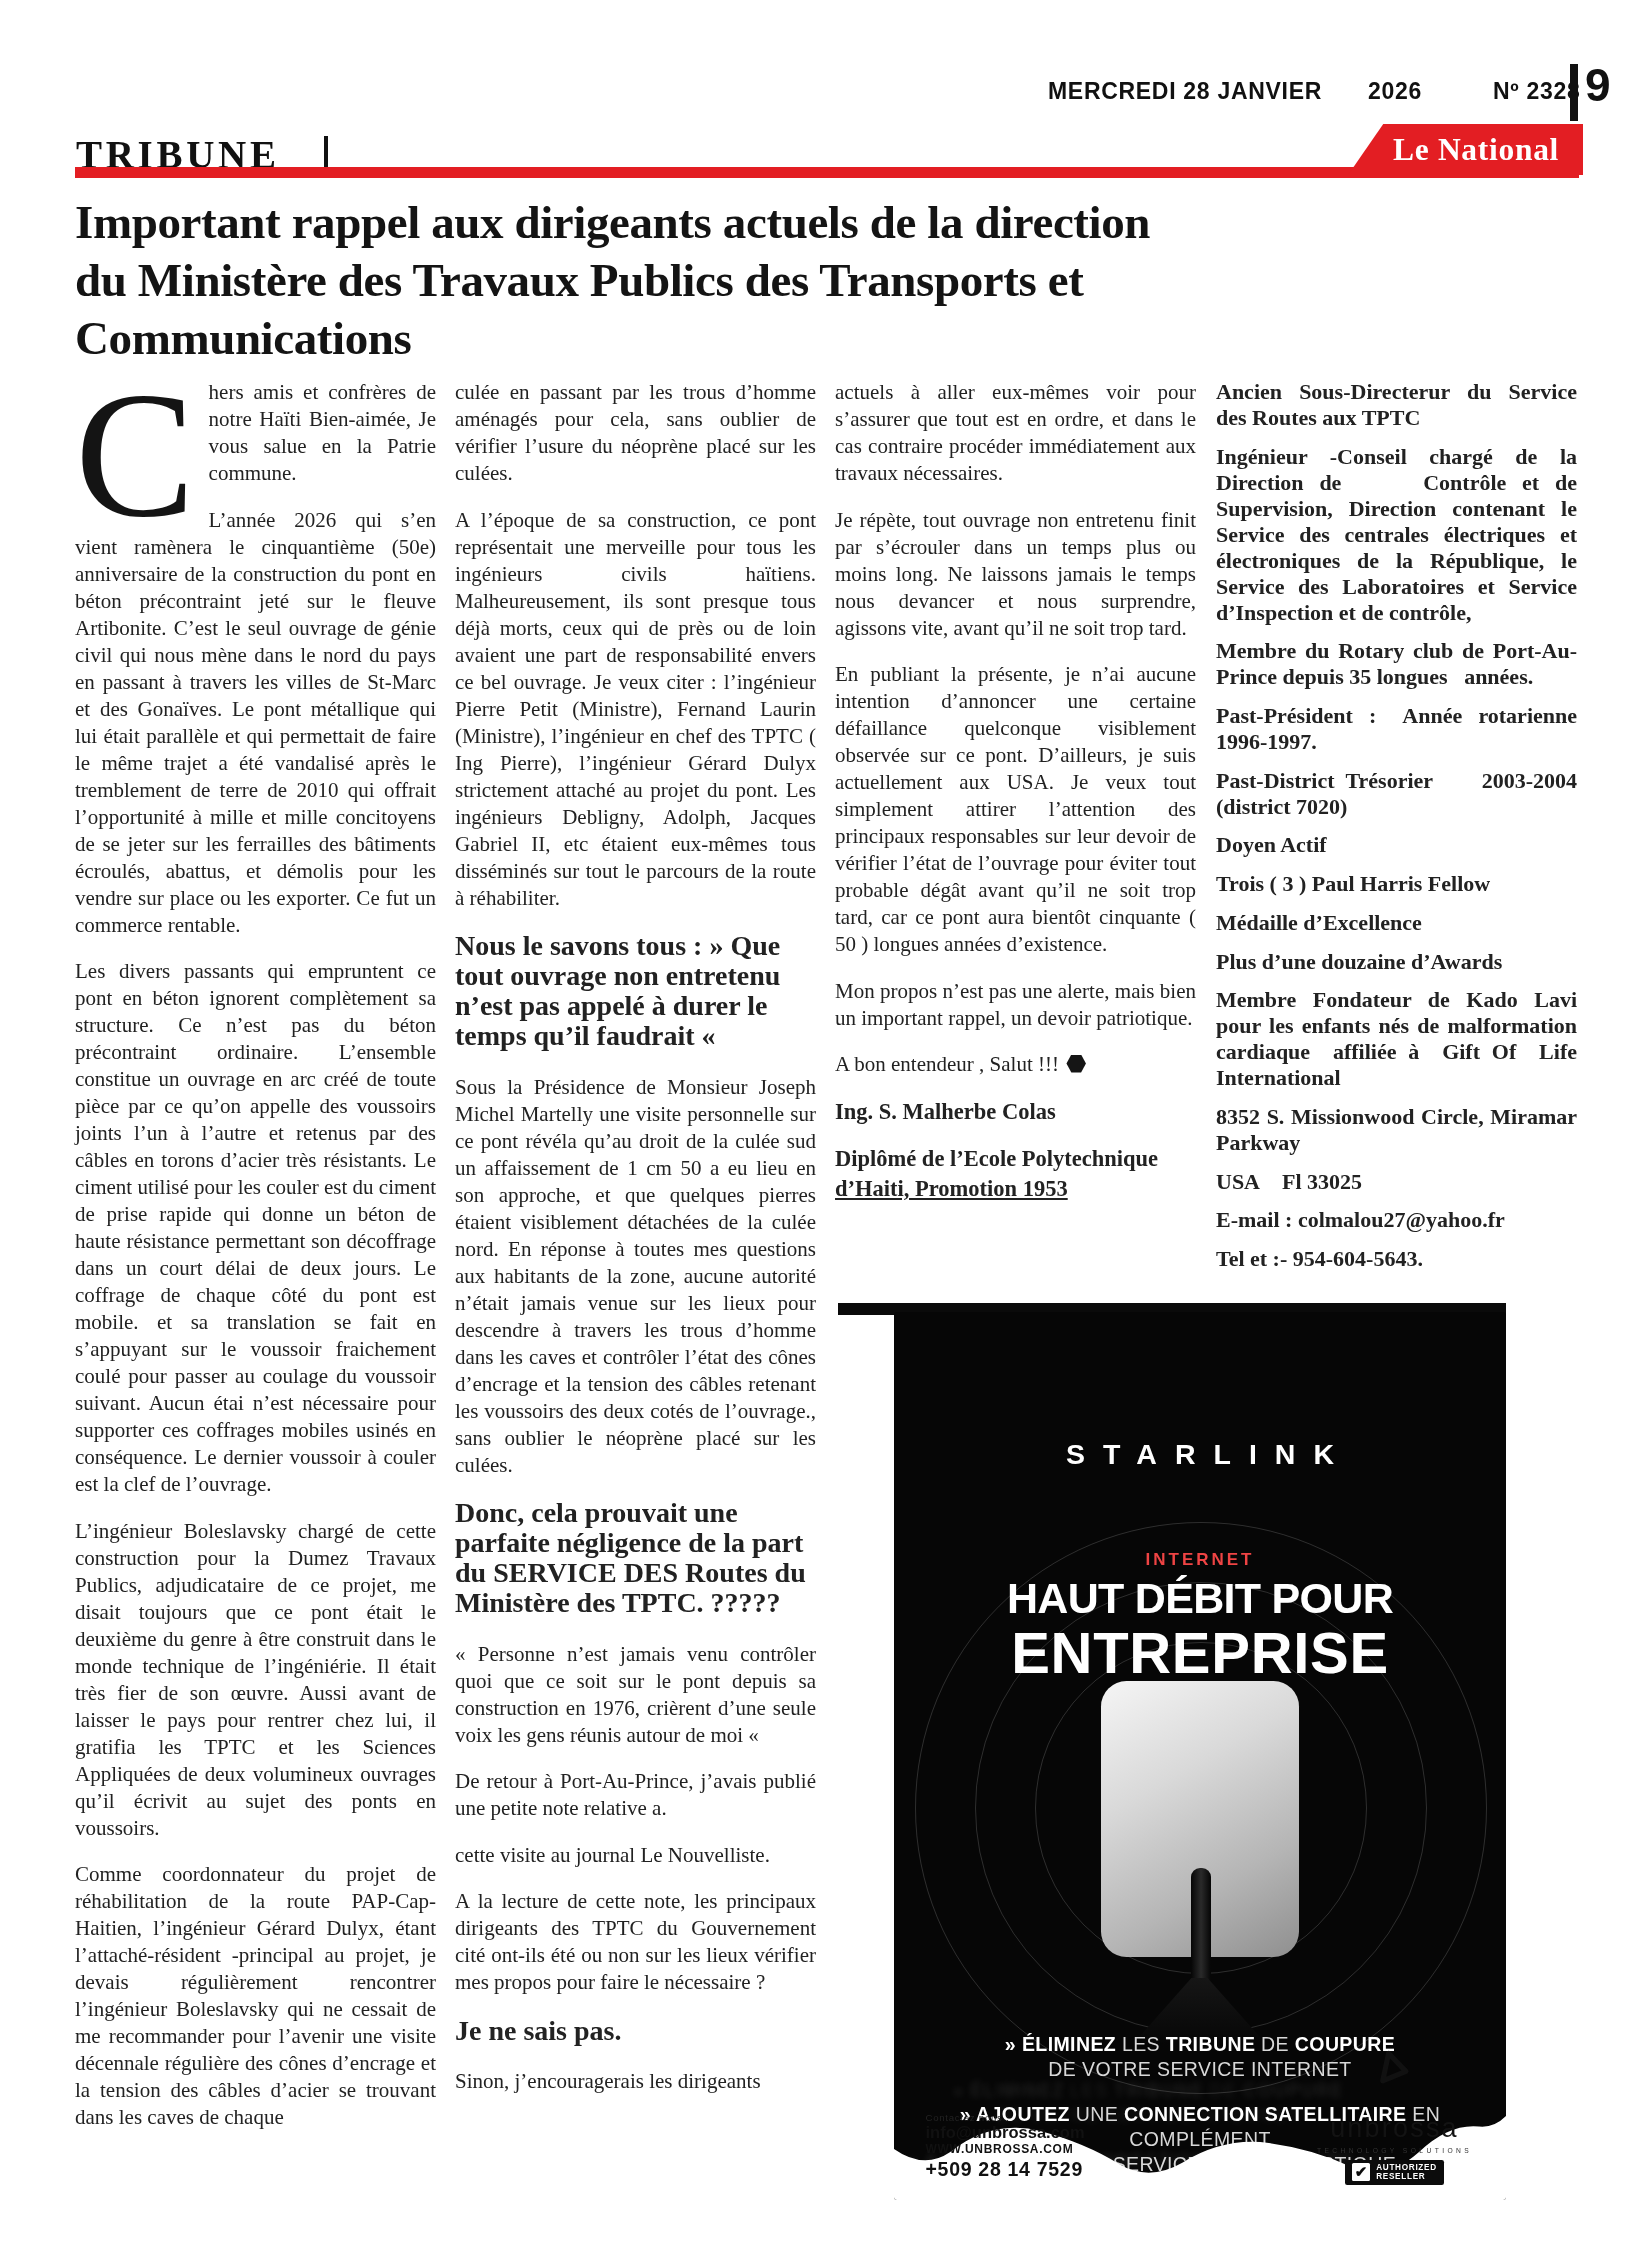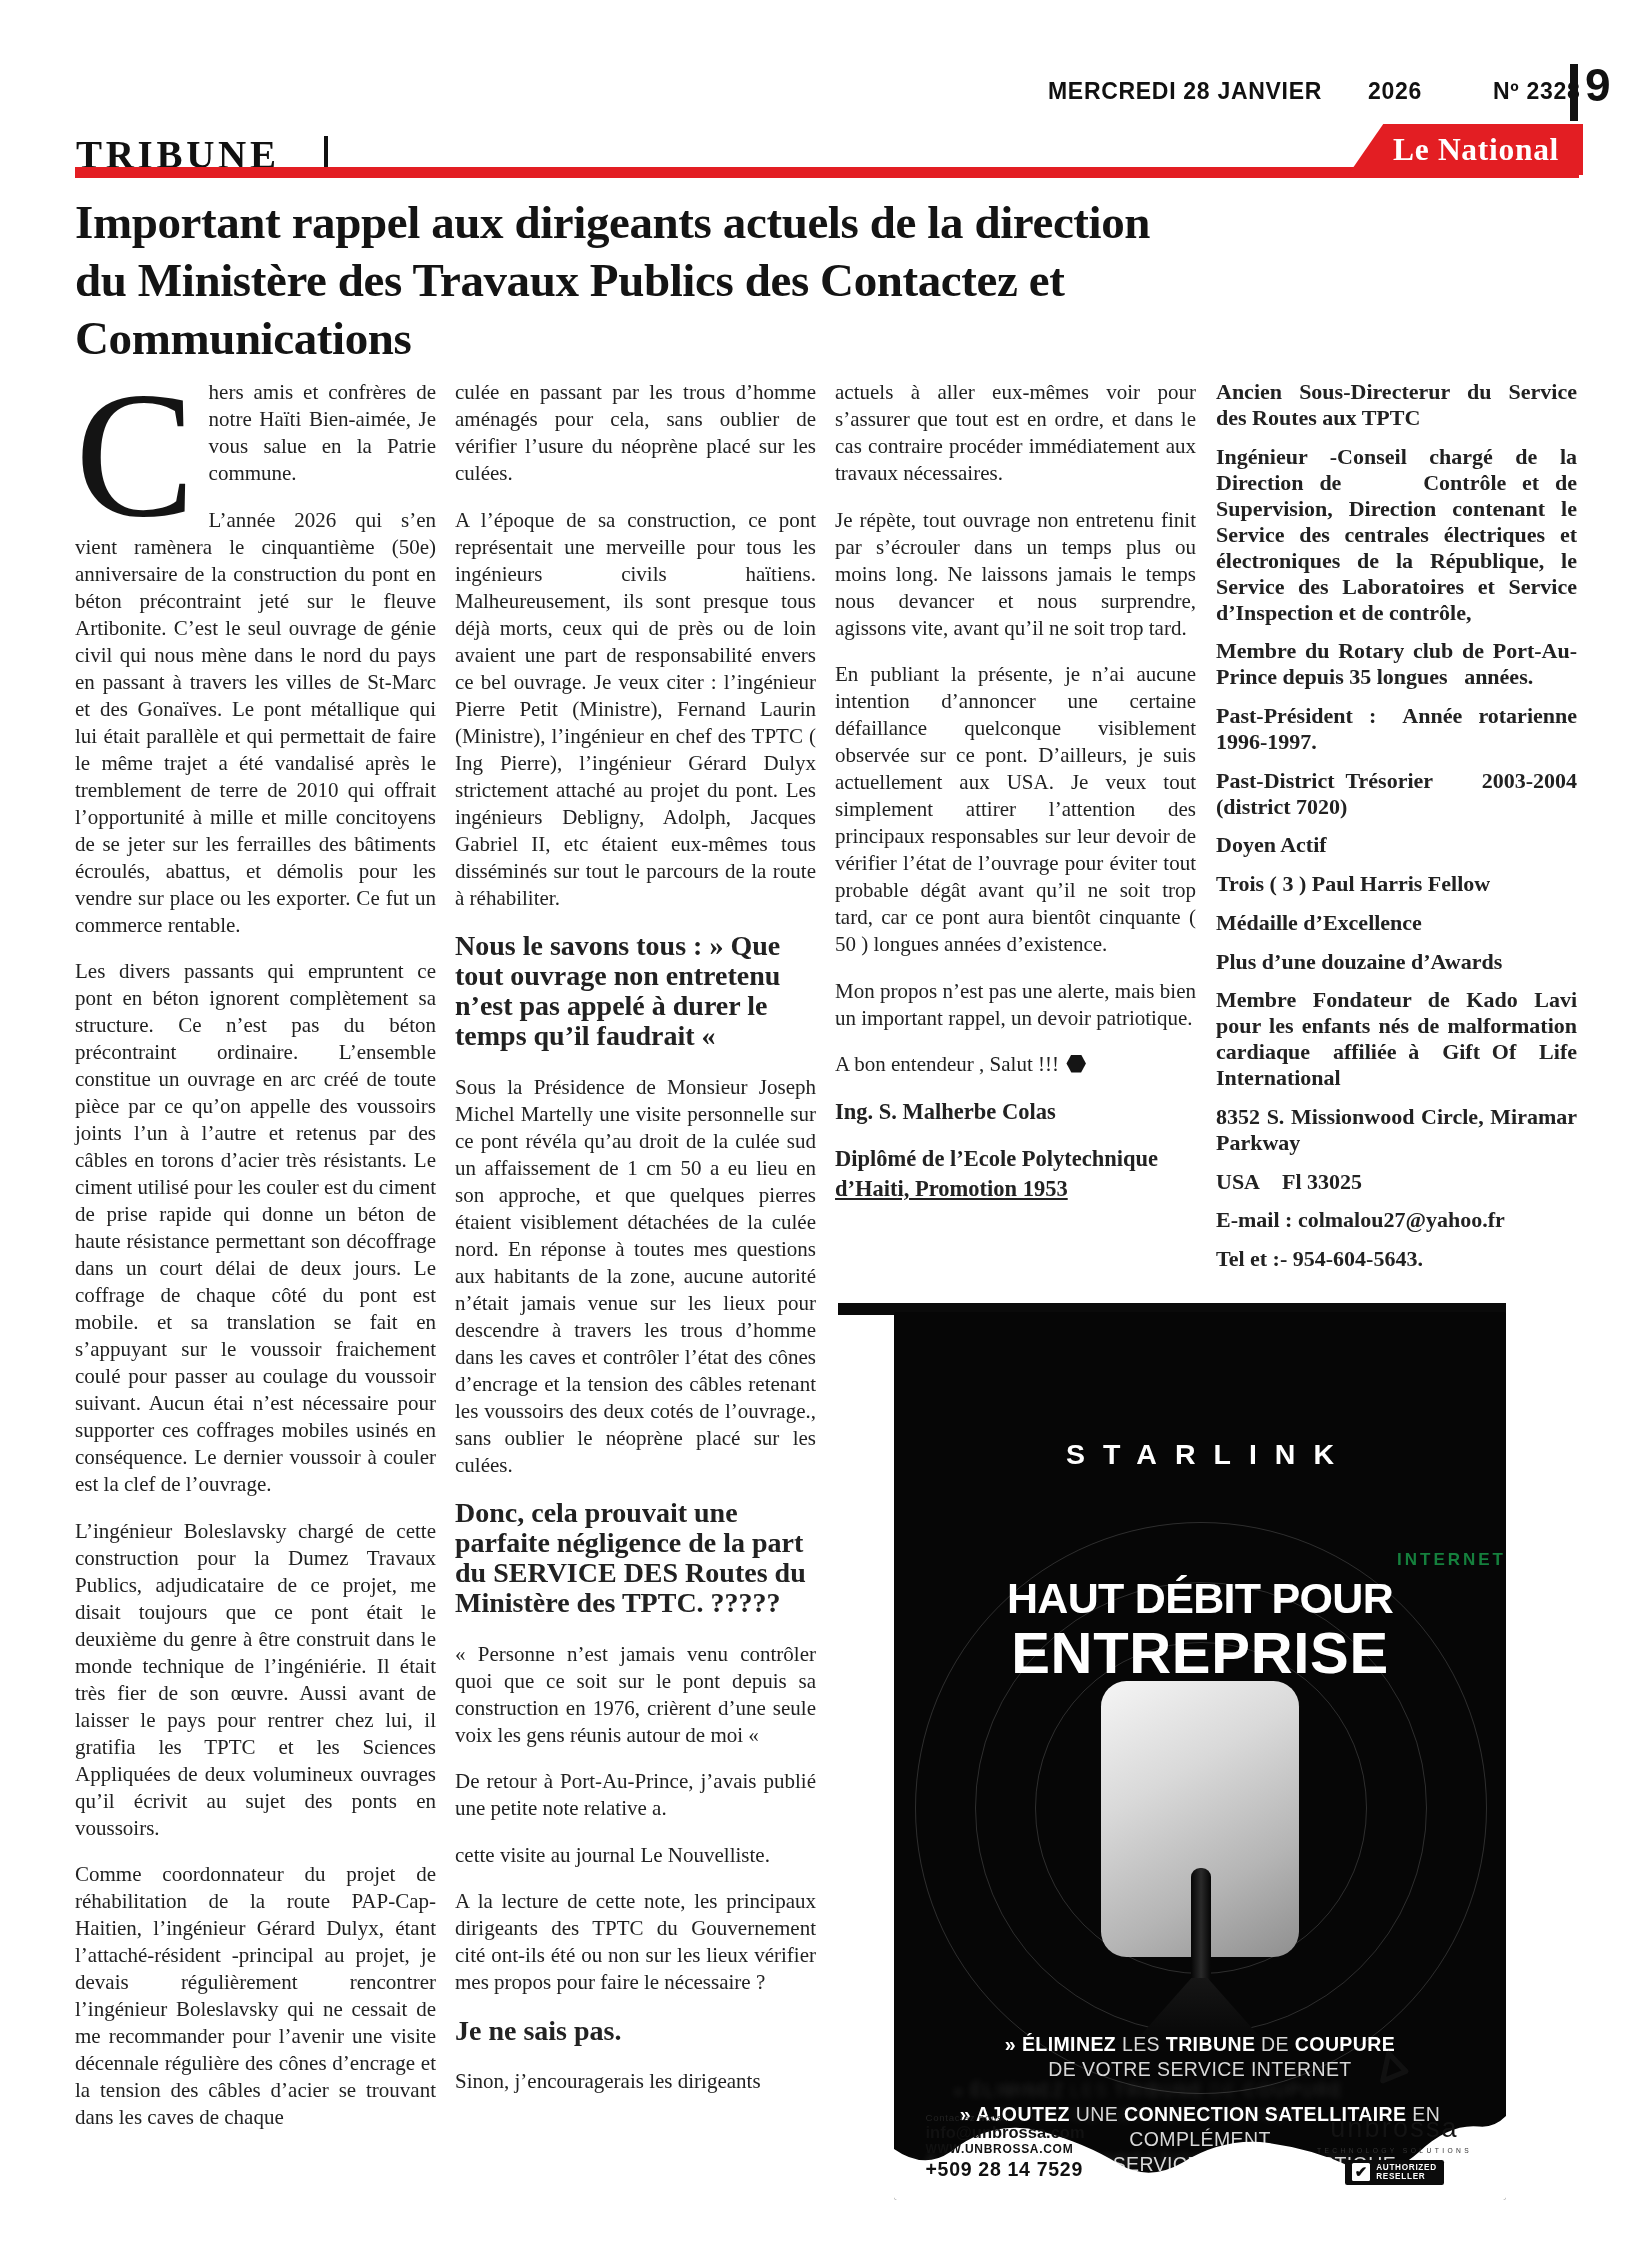--- a/index.html
+++ b/index.html
@@ -41,21 +41,21 @@
            vertical-align:-1.5px;clip-path:polygon(25% 0,75% 0,100% 50%,75% 100%,25% 100%,0 50%);}
   #col4 p{font-weight:bold;font-size:22px;line-height:26px;margin:0 0 12.7px 0;}
 
   
   .ad-lip{position:absolute;left:838px;top:1303px;width:668px;height:12px;background:#0a0a0a;}
   .ad{position:absolute;left:894px;top:1312px;width:612px;height:888px;background:#060606;
       overflow:hidden;border-radius:3px;font-family:"Liberation Sans",sans-serif;}
   .ad .circle{position:absolute;border:1.5px solid rgba(255,255,255,0.16);border-radius:50%;}
   .ad-brand{position:absolute;left:0;top:126px;width:100%;text-align:center;color:#fff;
             font-weight:bold;font-size:28.5px;letter-spacing:18px;text-indent:18px;}
-  .ad-kicker{position:absolute;left:0;top:238px;width:100%;text-align:right;color:#15803d;
+  .ad-kicker{position:absolute;left:0;top:238px;width:100%;text-align:center;color:#ef4444;
              font-weight:bold;font-size:17px;letter-spacing:3px;}
   .ad-title1{position:absolute;left:0;top:262px;width:100%;text-align:center;color:#fff;
              font-weight:bold;font-size:43px;letter-spacing:-0.7px;}
   .ad-title2{position:absolute;left:0;top:307px;width:100%;text-align:center;color:#fff;
              font-weight:bold;font-size:58px;letter-spacing:0.7px;}
   .dish{position:absolute;left:207px;top:369px;width:198px;height:276px;border-radius:25.5px;
         background:linear-gradient(150deg,#f5f5f5 0%,#d9d9d9 35%,#b5b5b5 70%,#8f8f8f 100%);}
   .dish-pole{position:absolute;left:297px;top:556px;width:19.5px;height:112px;
              background:linear-gradient(90deg,#050505,#2a2a2a,#050505);border-radius:9px 9px 0 0;}
   .pole-base{position:absolute;left:238px;top:666px;width:135px;height:67px;
@@ -97,21 +97,21 @@
   <div class="pagenum">9</div>
   <div class="tribune">TRIBUNE</div>
   <div class="trib-divider"></div>
   <div class="redrule"></div>
   <div class="banner">
     <span>Le National</span>
   </div>
 
   <div class="headline">
     <div>Important  rappel aux dirigeants actuels de la direction</div>
-    <div>du Ministère des Travaux Publics des Contactez et</div>
+    <div>du Ministère des Travaux Publics des Transports et</div>
     <div>Communications</div>
   </div>
 
   <div class="col" id="col1">
     <p><span class="dropcap">C</span><span>hers amis et confrères de notre Haïti Bien-aimée, Je vous salue en la Patrie commune.</span></p>
     <p>L’année 2026 qui s’en vient ramènera le cinquantième (50e) anniversaire de la construction du pont en béton précontraint jeté sur le fleuve Artibonite. C’est le seul ouvrage de génie civil qui nous mène dans le nord du pays en passant à travers les villes de St-Marc et des Gonaïves. Le pont métallique qui lui était parallèle et qui permettait de faire le même trajet a été vandalisé après le tremblement de terre de 2010 qui offrait l’opportunité à mille et mille concitoyens de se jeter sur les ferrailles des bâtiments écroulés, abattus, et démolis pour les vendre sur place ou les exporter. Ce fut un commerce rentable.</p>
     <p>Les divers passants qui empruntent ce pont en béton ignorent complètement sa structure. Ce n’est pas du béton précontraint ordinaire. L’ensemble constitue un ouvrage en arc créé de toute pièce par ce qu’on appelle des voussoirs joints l’un à l’autre et retenus par des câbles  en torons d’acier très résistants. Le ciment utilisé pour les couler est du ciment de prise rapide qui donne un béton de haute résistance permettant son décoffrage dans un court délai de deux jours. Le coffrage de chaque côté du pont est mobile. et sa translation se fait en s’appuyant sur le voussoir fraichement coulé pour passer au coulage du voussoir suivant. Aucun étai n’est nécessaire pour supporter ces coffrages mobiles usinés en conséquence. Le dernier voussoir à couler est la clef de l’ouvrage.</p>
     <p>L’ingénieur Boleslavsky chargé de cette construction pour la Dumez Travaux Publics, adjudicataire de ce projet, me disait toujours que ce pont était le deuxième du genre à être construit dans le monde technique de l’ingéniérie. Il était très fier de son œuvre. Aussi avant de laisser le pays pour rentrer chez lui, il gratifia les TPTC et les Sciences Appliquées de deux volumineux ouvrages qu’il écrivit au sujet des ponts en voussoirs.</p>
     <p>Comme coordonnateur du projet de réhabilitation de la route PAP-Cap-Haitien, l’ingénieur Gérard Dulyx, étant l’attaché-résident -principal au projet, je devais régulièrement rencontrer l’ingénieur Boleslavsky qui ne cessait de me recommander pour l’avenir une visite décennale régulière des cônes d’encrage et la tension des câbles d’acier se trouvant dans les caves de chaque</p>
   </div>

